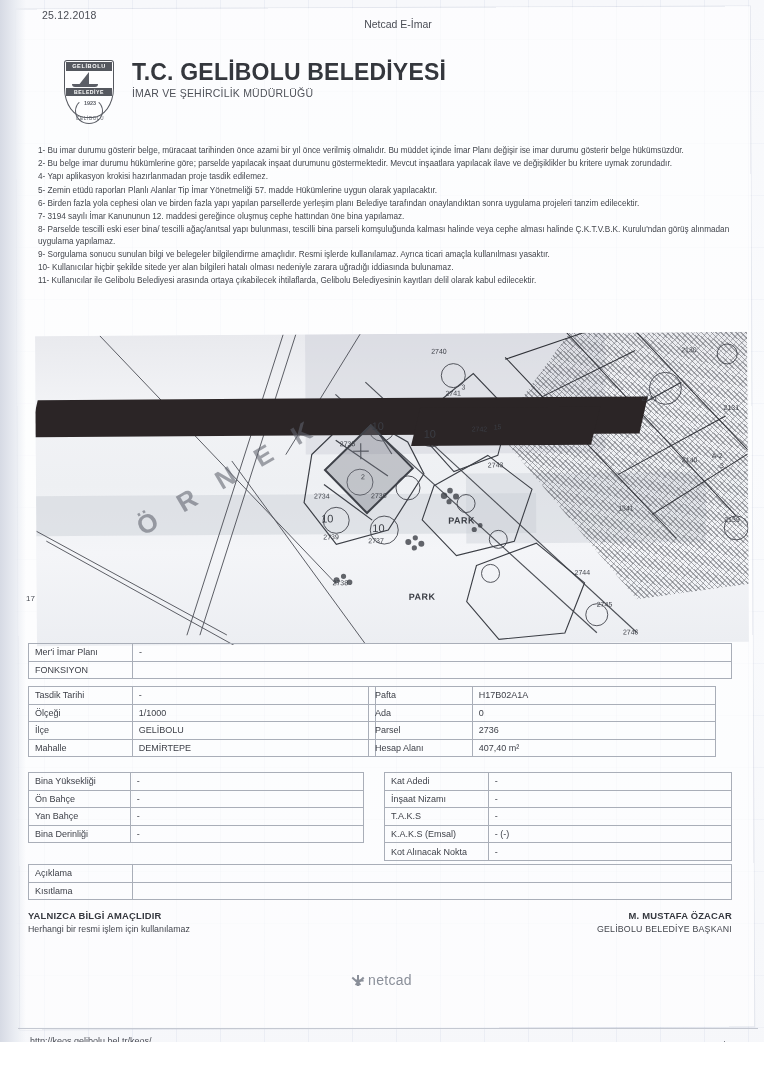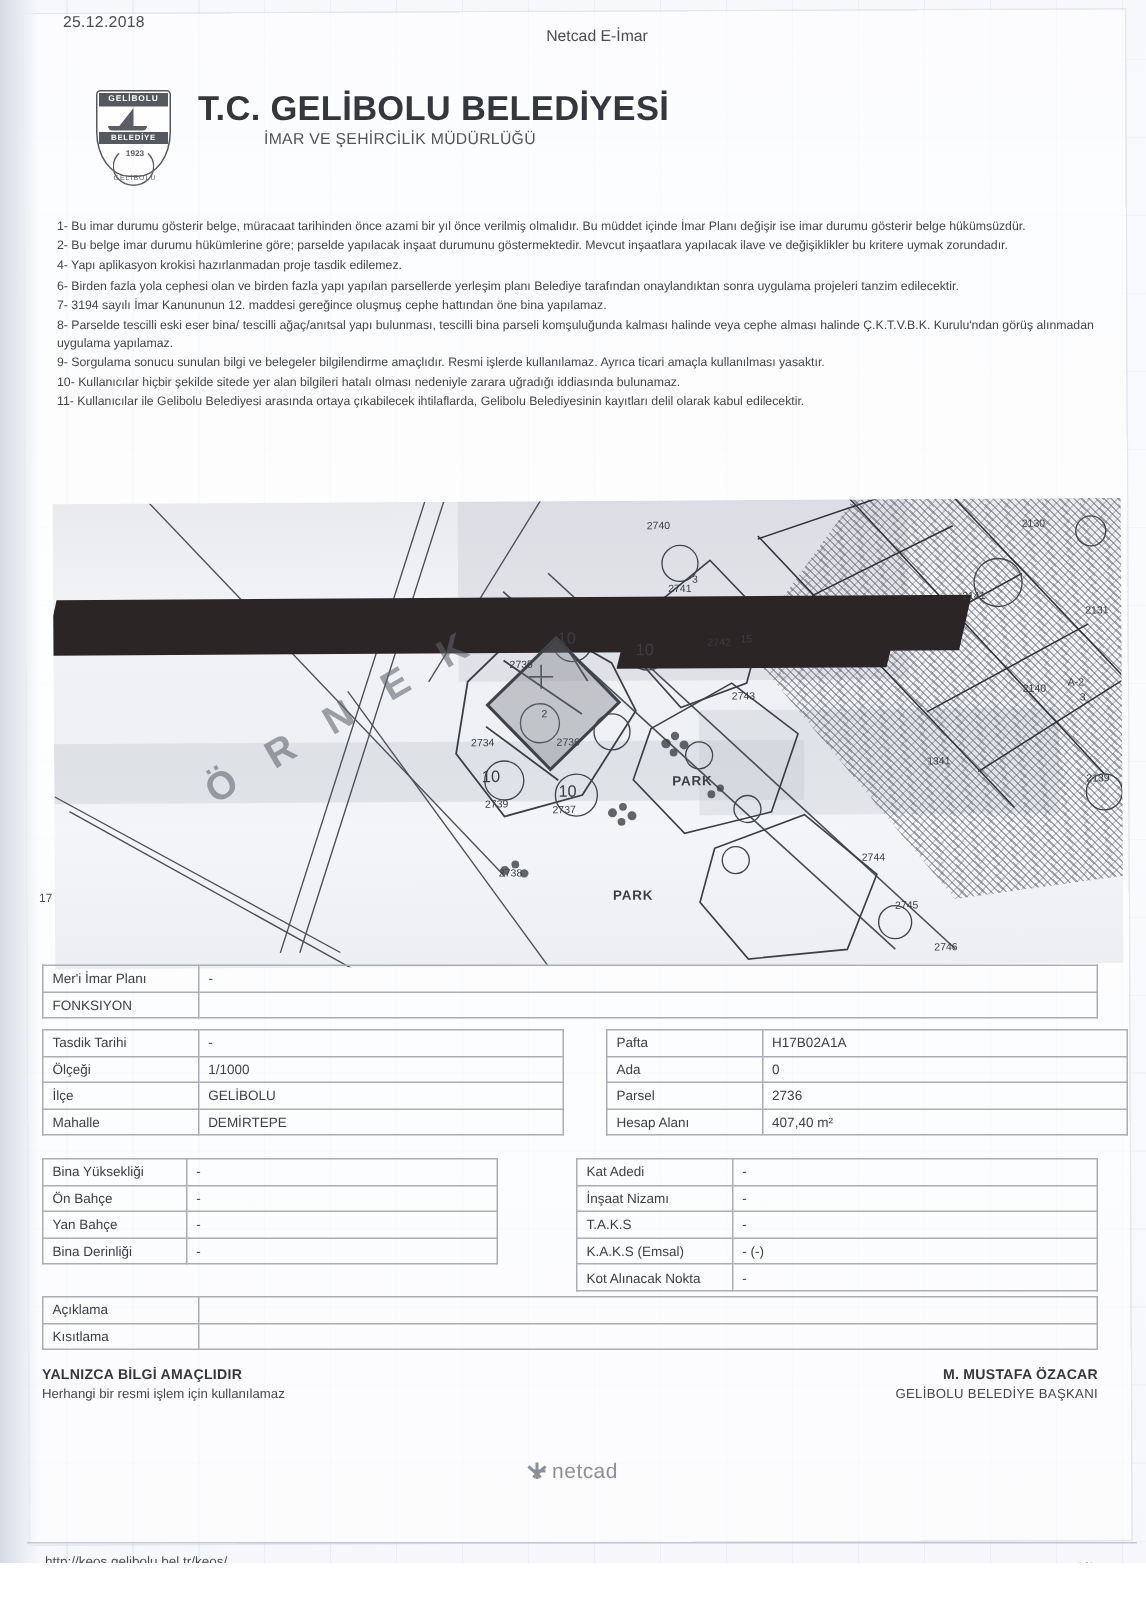--- a/index.html
+++ b/index.html
@@ -97,21 +97,21 @@
   }
   #crest .wreath-txt {
     position: absolute; left: 9px; top: 56px; width: 38px; text-align: center;
     font-size: 4.6px; color: #5b5e66; letter-spacing: .7px;
   }
   #muni-title {
     font-size: 23px; font-weight: 600; color: #34373d;
     letter-spacing: .2px; line-height: 1.05; white-space: nowrap;
   }
   #muni-sub {
-    margin-top: 3px; font-size: 10.5px; color: #50535a; letter-spacing: .2px; margin-left: 44px;
+    margin-top: 3px; font-size: 10.5px; color: #50535a; letter-spacing: .2px;
   }
 
   
   #conditions {
     position: absolute; left: 38px; top: 145px; width: 706px;
   }
   #conditions .cond {
     font-size: 8.2px; line-height: 11.6px; color: #43464d;
     margin-bottom: 1.6px; text-align: left;
   }
@@ -184,24 +184,24 @@
   }
   .tbl td.k { width: 104px; }
   .tbl td.v { }
 
   #t-plan   { left: 28px; top: 643px; width: 704px; }
   #t-plan td.k { width: 104px; } #t-plan td.v { width: 600px; }
 
   #t-left   { left: 28px; top: 686px; width: 348px; }
   #t-left td.k { width: 104px; } #t-left td.v { width: 244px; }
 
-  #t-right  { left: 404px; top: 686px; width: 348px; }
+  #t-right  { left: 368px; top: 686px; width: 348px; }
   #t-right td.k { width: 104px; } #t-right td.v { width: 244px; }
 
-  #t-left2  { left: 28px; top: 772px; width: 304px; }
+  #t-left2  { left: 28px; top: 772px; width: 336px; }
   #t-left2 td.k { width: 104px; } #t-left2 td.v { width: 244px; }
 
   #t-right2 { left: 384px; top: 772px; width: 348px; }
   #t-right2 td.k { width: 104px; } #t-right2 td.v { width: 244px; }
 
   #t-notes  { left: 28px; top: 864px; width: 704px; }
   #t-notes td.k { width: 104px; } #t-notes td.v { width: 600px; }
 
   
   #disclaimer { position: absolute; left: 28px; top: 910px; }
@@ -265,20 +265,21 @@
     <div>
       <div id="muni-title">T.C. GELİBOLU BELEDİYESİ</div>
       <div id="muni-sub">İMAR VE ŞEHİRCİLİK MÜDÜRLÜĞÜ</div>
     </div>
   </div>
 
   <div id="conditions">
     <div class="cond">1- Bu imar durumu gösterir belge, müracaat tarihinden önce azami bir yıl önce verilmiş olmalıdır. Bu müddet içinde İmar Planı değişir ise imar durumu gösterir belge hükümsüzdür.</div>
     <div class="cond">2- Bu belge imar durumu hükümlerine göre; parselde yapılacak inşaat durumunu göstermektedir. Mevcut inşaatlara yapılacak ilave ve değişiklikler bu kritere uymak zorundadır.</div>
     <div class="cond">4- Yapı aplikasyon krokisi hazırlanmadan proje tasdik edilemez.</div>
+    <div class="cond">5- Zemin etüdü raporları Planlı Alanlar Tip İmar Yönetmeliği 57. madde Hükümlerine uygun olarak yapılacaktır.</div>
     <div class="cond">6- Birden fazla yola cephesi olan ve birden fazla yapı yapılan parsellerde yerleşim planı Belediye tarafından onaylandıktan sonra uygulama projeleri tanzim edilecektir.</div>
     <div class="cond">7- 3194 sayılı İmar Kanununun 12. maddesi gereğince oluşmuş cephe hattından öne bina yapılamaz.</div>
     <div class="cond">8- Parselde tescilli eski eser bina/ tescilli ağaç/anıtsal yapı bulunması, tescilli bina parseli komşuluğunda kalması halinde veya cephe alması halinde Ç.K.T.V.B.K. Kurulu'ndan görüş alınmadan uygulama yapılamaz.</div>
     <div class="cond">9- Sorgulama sonucu sunulan bilgi ve belegeler bilgilendirme amaçlıdır. Resmi işlerde kullanılamaz. Ayrıca ticari amaçla kullanılması yasaktır.</div>
     <div class="cond">10- Kullanıcılar hiçbir şekilde sitede yer alan bilgileri hatalı olması nedeniyle zarara uğradığı iddiasında bulunamaz.</div>
     <div class="cond">11- Kullanıcılar ile Gelibolu Belediyesi arasında ortaya çıkabilecek ihtilaflarda, Gelibolu Belediyesinin kayıtları delil olarak kabul edilecektir.</div>
   </div>
 
   <div id="map">
     <div class="mp wash-a"></div>

